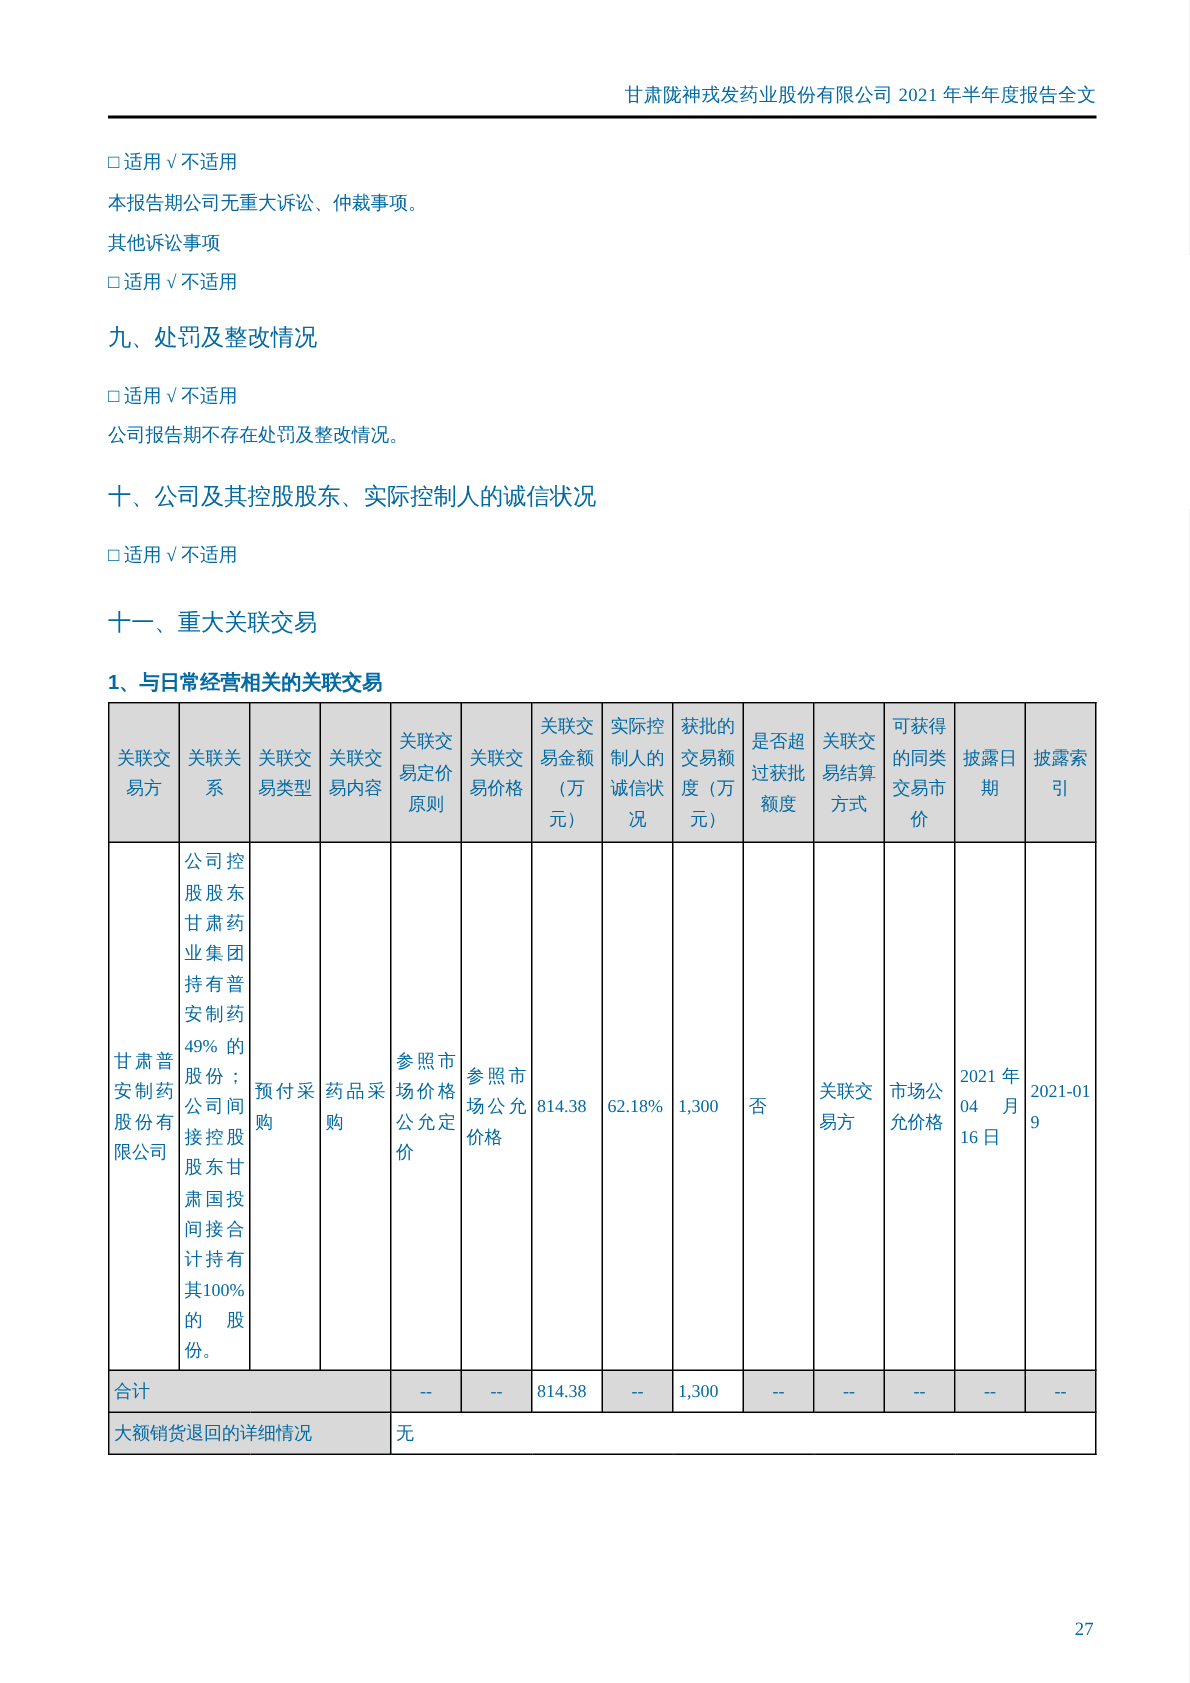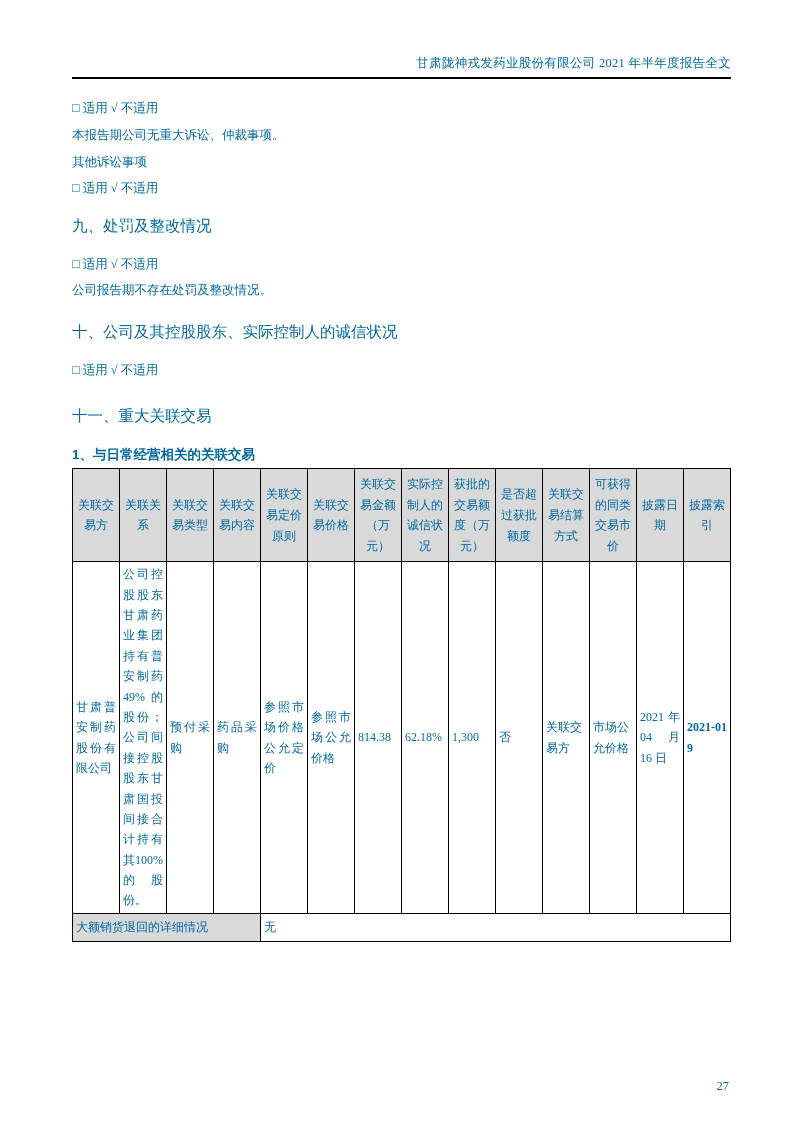--- a/index.html
+++ b/index.html
@@ -38,21 +38,21 @@
   }
   tr.hdr td {
     background:#d9d9d9; text-align:center; line-height:1.72; height:93px;
   }
   tr.data td { line-height:1.7; height:348px; text-align:justify; }
   tr.srow td { height:28px; line-height:1.3; }
   td.gray { background:#d9d9d9; }
   td.ar { text-align:left; }
   td.ac { text-align:center !important; }
   td.al { text-align:left !important; }
-  td.brk { word-break:break-all;font-weight:bold; }
+  td.brk { word-break:break-all; }
   .page-number {
     position:absolute; top:1079px; right:64px; font-size:12.5px;
   }
 </style>
 </head>
 <body>
 
 <div class="page">
   <div class="content">
 
@@ -117,20 +117,33 @@
           <td class="ar">814.38</td>
           <td class="ar">62.18%</td>
           <td class="ar">1,300</td>
           <td class="al">否</td>
           <td class="al">关联交易方</td>
           <td class="al">市场公允价格</td>
           <td>2021 年 04 月 16 日</td>
           <td class="al brk">2021-019</td>
         </tr>
         <tr class="srow">
+          <td colspan="4" class="gray al">合计</td>
+          <td class="gray ac">--</td>
+          <td class="gray ac">--</td>
+          <td class="ar">814.38</td>
+          <td class="gray ac">--</td>
+          <td class="ar">1,300</td>
+          <td class="gray ac">--</td>
+          <td class="gray ac">--</td>
+          <td class="gray ac">--</td>
+          <td class="gray ac">--</td>
+          <td class="gray ac">--</td>
+        </tr>
+        <tr class="srow">
           <td colspan="4" class="gray al">大额销货退回的详细情况</td>
           <td colspan="10" class="al">无</td>
         </tr>
       </tbody>
     </table>
 
   </div>
 
   <div class="page-number">27</div>
 </div>

